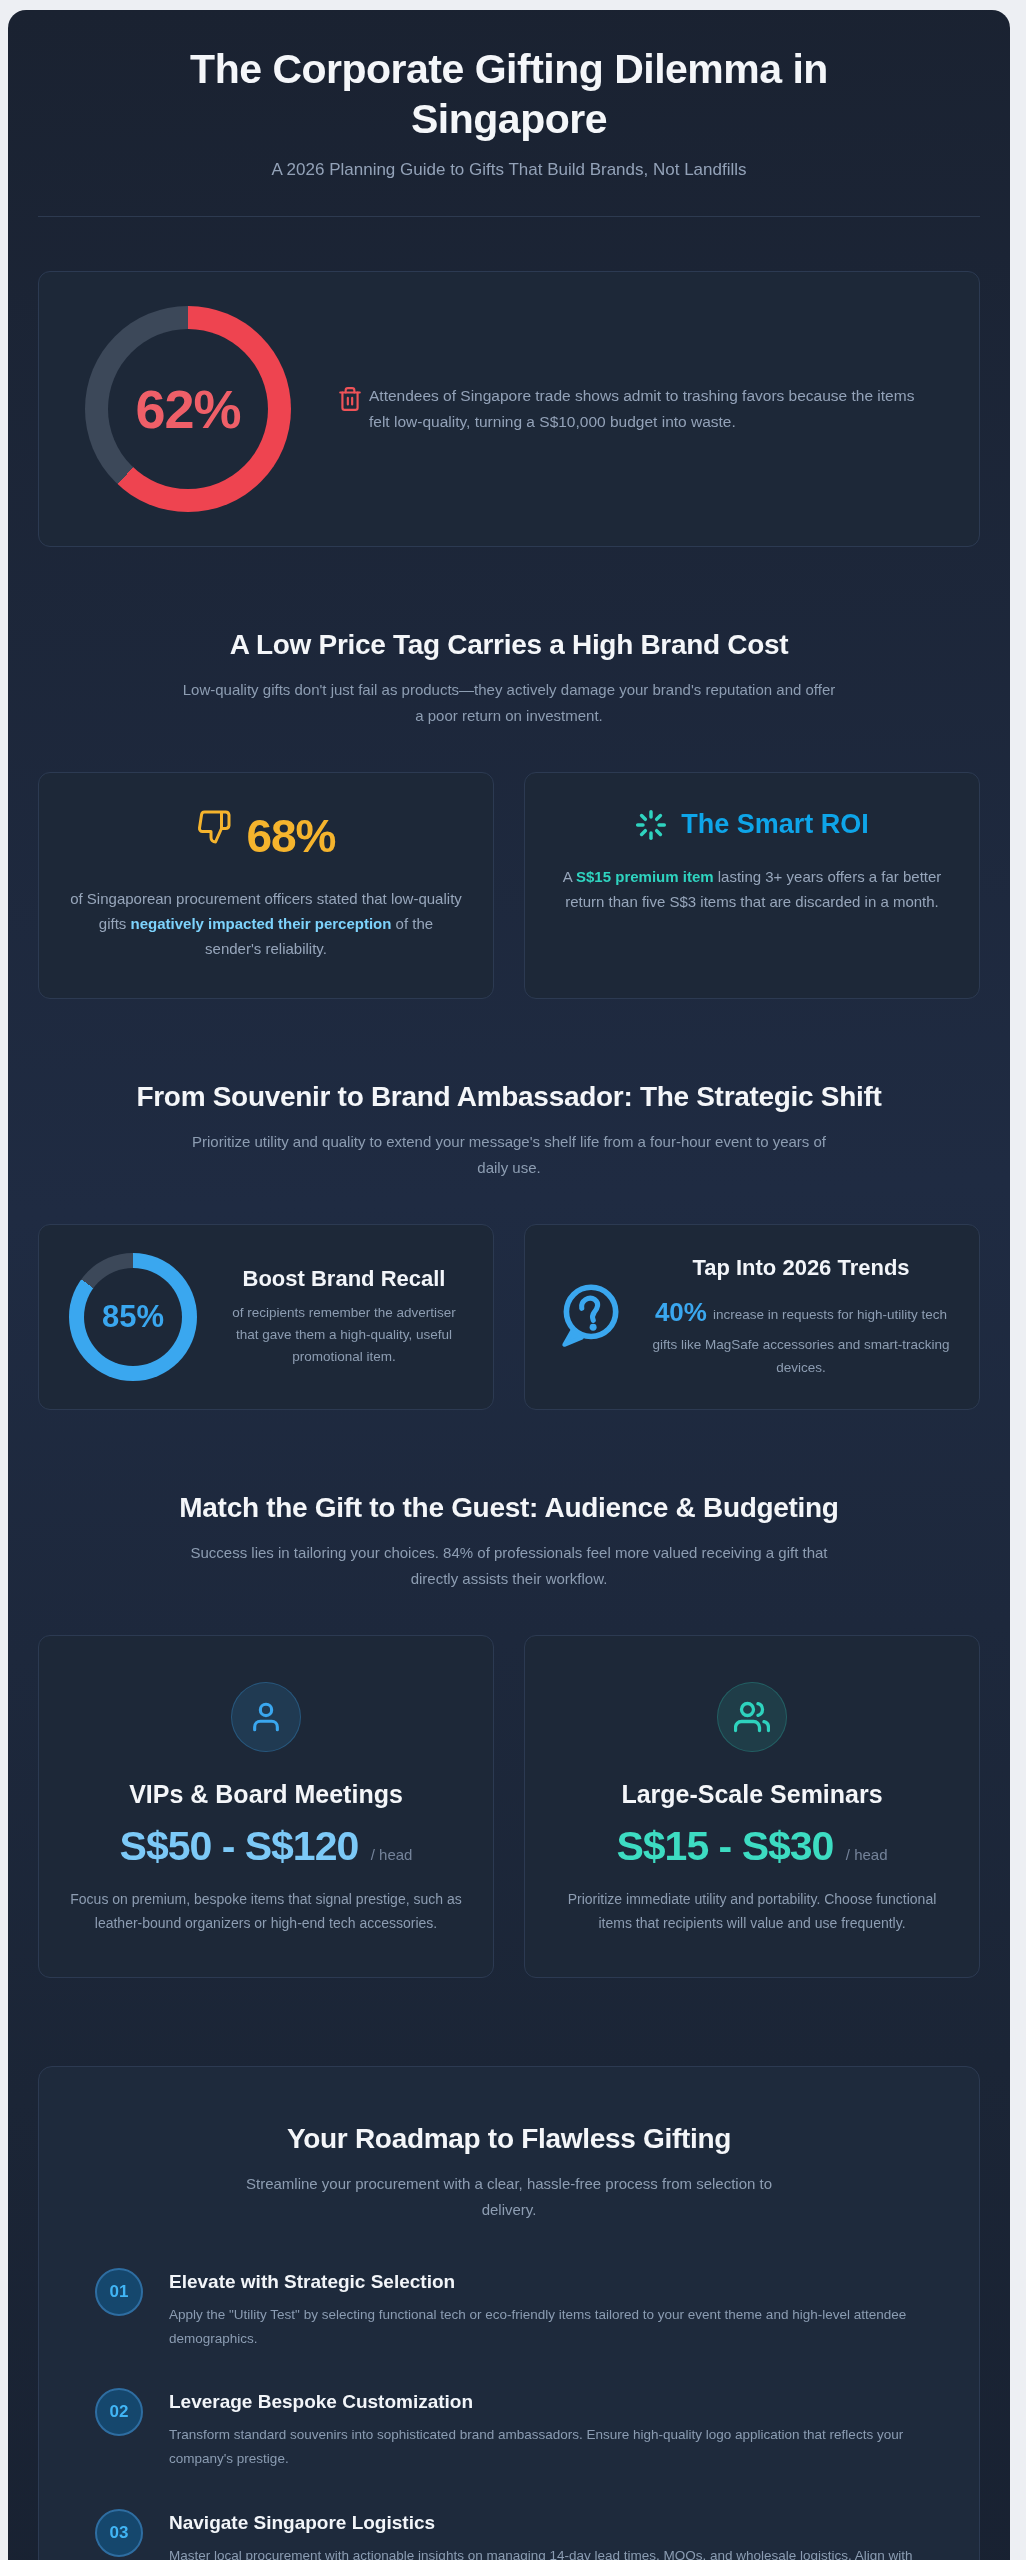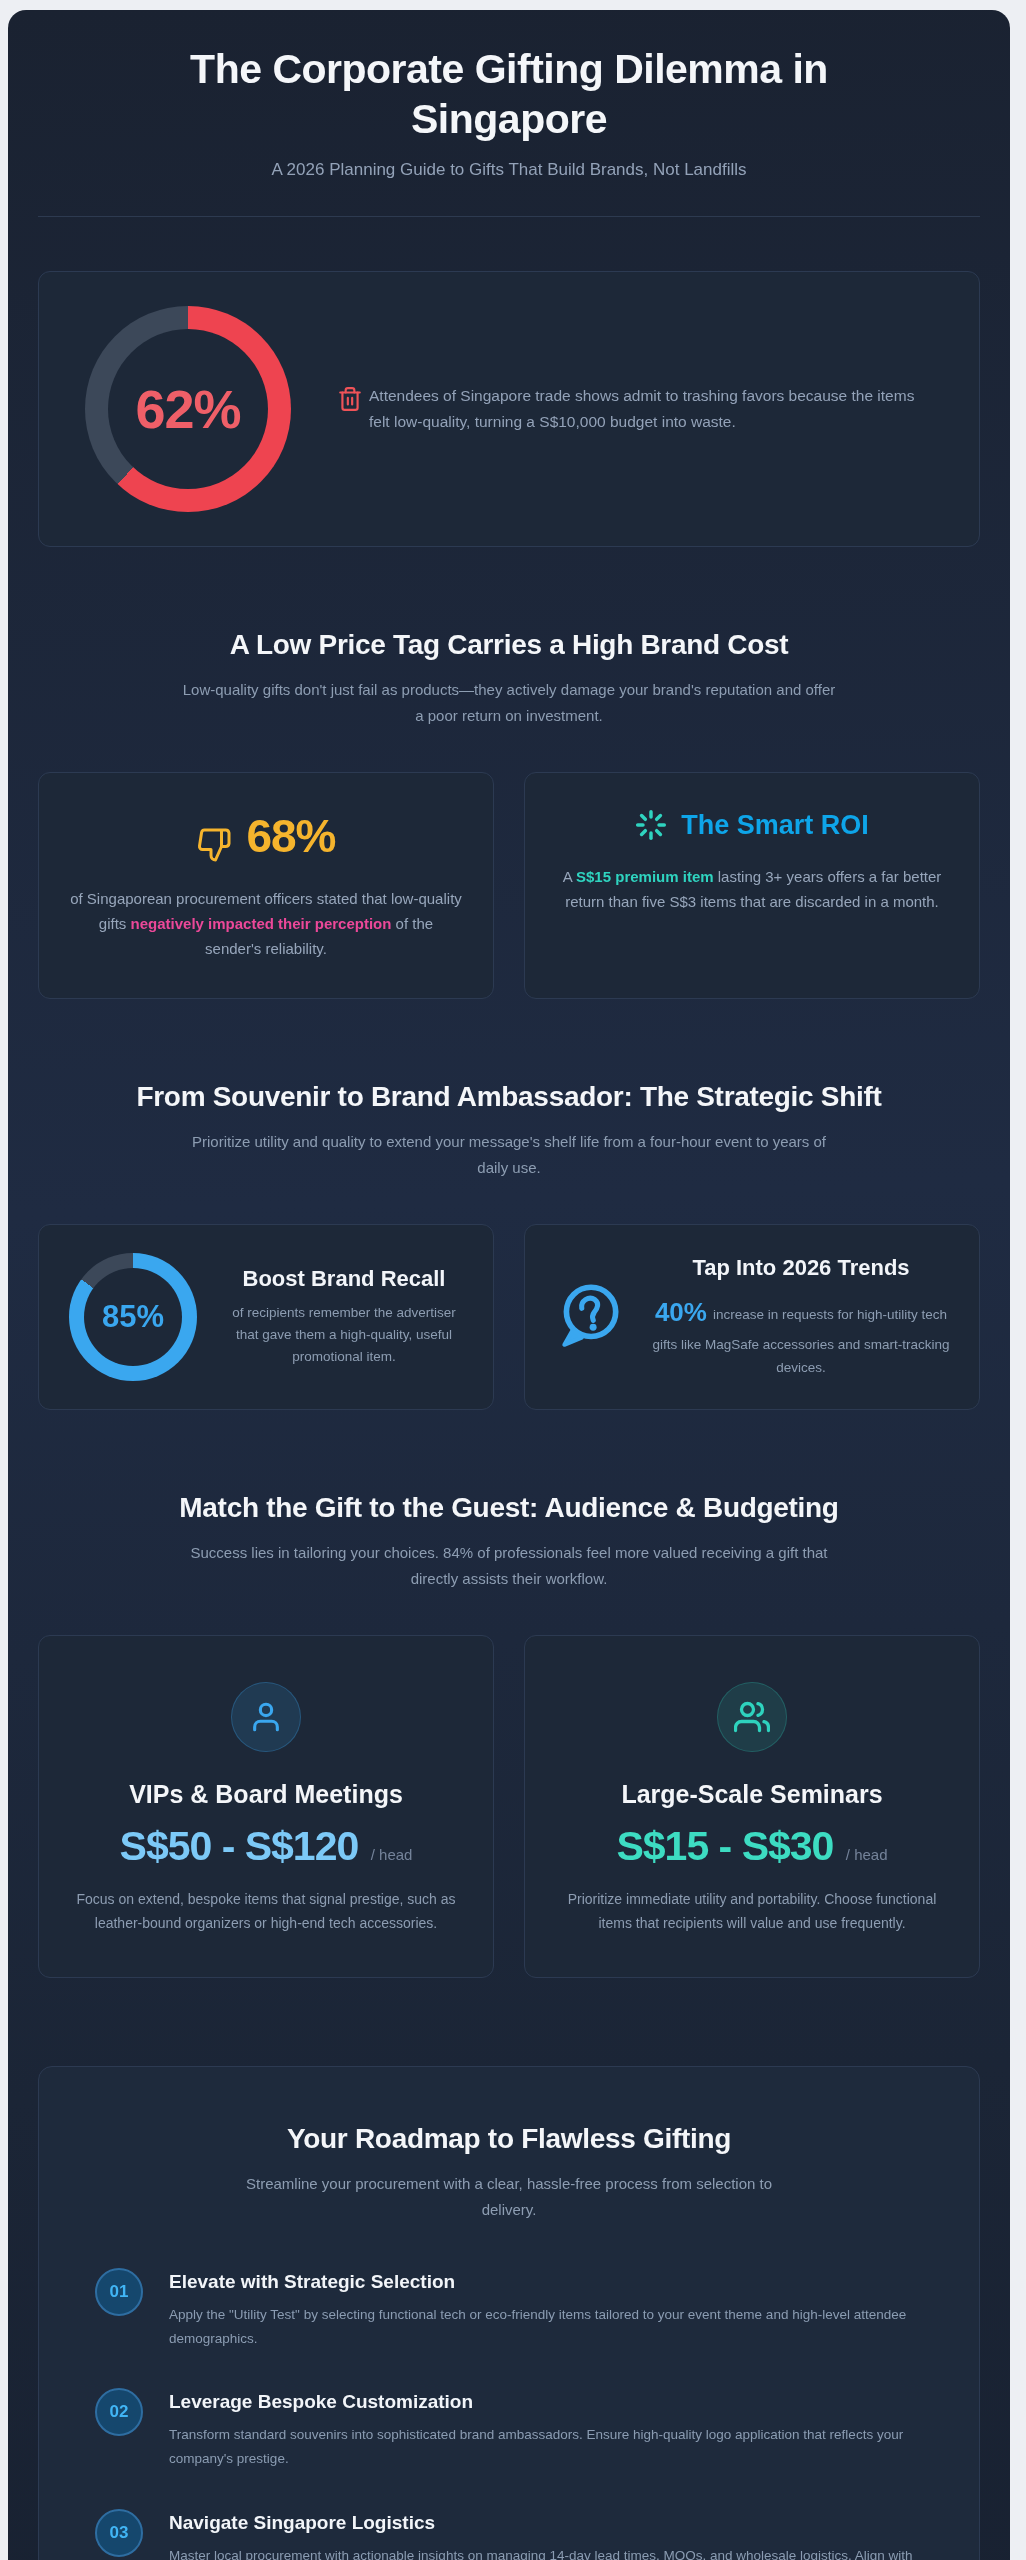--- a/index.html
+++ b/index.html
@@ -49,27 +49,27 @@
     margin: 0 auto; max-width: 780px; line-height: 1.3; letter-spacing: -0.3px;
   }
   .sec-sub {
     color: #8d9db2; font-size: 15px; line-height: 1.7; text-align: center;
     max-width: 660px; margin: 14px auto 0;
   }
   .grid2 { display: grid; grid-template-columns: 1fr 1fr; gap: 30px; margin-top: 44px; }
 
   
   .stat-card { padding: 36px 30px; text-align: center; }
-  .stat-top { display: flex; align-items: flex-end; justify-content: center; gap: 14px; }
+  .stat-top { display: flex; align-items: flex-start; justify-content: center; gap: 14px; }
   .big-stat { font-size: 46px; font-weight: bold; color: #f5b42d; letter-spacing: -1px; }
   .icon-yellow { color: #f5b42d; }
   .icon-teal { color: #2fd4c0; }
   .roi-title { font-size: 27px; font-weight: bold; color: #0ea5e9; }
   .card-body { color: #97a6bb; font-size: 15px; line-height: 1.65; margin: 24px auto 0; max-width: 400px; }
-  .bold-yellow { color: #ec4899; font-weight: bold; }
+  .bold-yellow { color: #7dd3fc; font-weight: bold; }
   .bold-teal { color: #2fd4c0; font-weight: bold; }
 
   
   .recall-card { display: flex; align-items: center; gap: 28px; padding: 28px 30px; }
   .donut-sm { width: 128px; height: 128px; }
   .donut-hole-sm { width: 98px; height: 98px; }
   .donut-value-sm { font-size: 31px; color: #3aa7ef; font-weight: bold; }
   .recall-text h3, .trends-text h3 {
     font-size: 22px; color: #f2f5f9; margin: 0 0 10px; text-align: center; font-weight: bold;
   }
@@ -234,21 +234,21 @@
                 <path d="M20 21v-2a4 4 0 0 0-4-4H8a4 4 0 0 0-4 4v2"></path>
                 <circle cx="12" cy="7" r="4"></circle>
               </svg>
             </span>
           </div>
           <h3 class="audience-title">VIPs &amp; Board Meetings</h3>
           <div class="price-row">
             <span class="price blue">S$50 - S$120</span>
             <span class="unit">/ head</span>
           </div>
-          <p class="audience-desc">Focus on extend, bespoke items that signal prestige, such as leather-bound organizers or high-end tech accessories.</p>
+          <p class="audience-desc">Focus on premium, bespoke items that signal prestige, such as leather-bound organizers or high-end tech accessories.</p>
         </div>
 
         <div class="card audience-card">
           <div class="icon-circle teal">
             <span class="icon">
               <svg width="36" height="36" viewBox="0 0 24 24" fill="none" stroke="currentColor" stroke-width="2.2" stroke-linecap="round" stroke-linejoin="round">
                 <path d="M17 21v-2a4 4 0 0 0-4-4H5a4 4 0 0 0-4 4v2"></path>
                 <circle cx="9" cy="7" r="4"></circle>
                 <path d="M23 21v-2a4 4 0 0 0-3-3.87"></path>
                 <path d="M16 3.13a4 4 0 0 1 0 7.75"></path>

